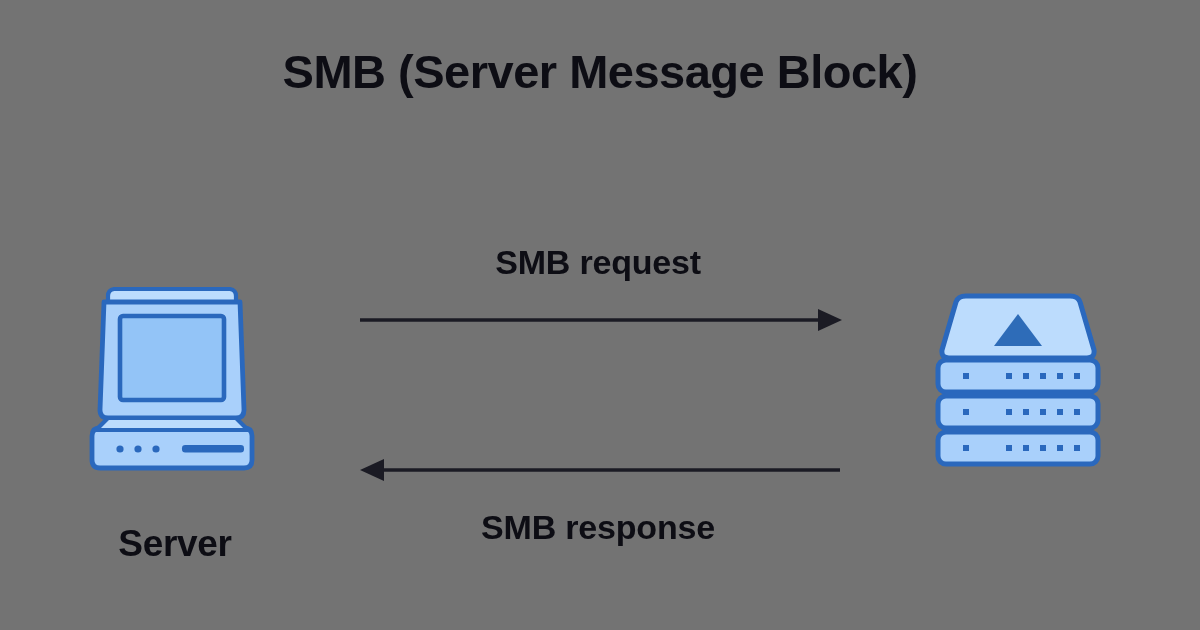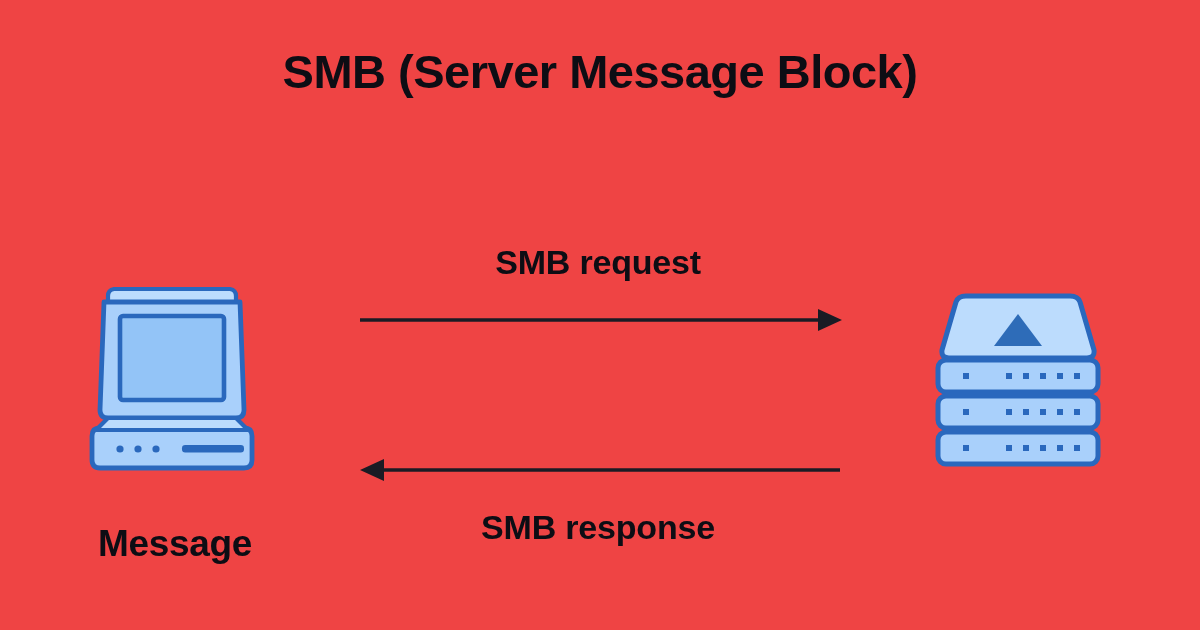--- a/index.html
+++ b/index.html
@@ -73,21 +73,21 @@
     position: absolute;
     left: 0; top: 0;
     width: 1200px;
     height: 630px;
     pointer-events: none;
   }
 </style>
 </head>
 <body style="background: rgb(198, 223, 252);">
 
-<div id="diagram-root" style="background: #ef4444;">
+<div id="diagram-root" style="background: #737373;">
 
   <div class="title">SMB (Server Message Block)</div>
 
   <div class="icon-wrap" id="client-icon">
     <svg width="200" height="200" viewBox="0 0 200 200">
 
       <path d="M30 18 Q30 12 36 11 L152 11 Q158 12 158 18 L158 24 L30 24 Z" fill="#bcdcfd" stroke="#2a68bd" stroke-width="4.2" stroke-linejoin="round"></path>
 
       <path d="M26 24 L162 24 L166 132 Q166 140 158 140 L30 140 Q22 140 22 132 Z" fill="#a9d0fb" stroke="#2a68bd" stroke-width="4.8" stroke-linejoin="round"></path>
 
@@ -147,15 +147,15 @@
 
     <g>
       <line x1="376" y1="470" x2="840" y2="470" stroke="#1b1b24" stroke-width="3.4"></line>
       <polygon points="360,470 384,459 384,481" fill="#1b1b24"></polygon>
     </g>
   </svg>
 
   <div class="arrow-label" id="request-label">SMB request</div>
   <div class="arrow-label" id="response-label">SMB response</div>
 
-  <div class="node-label" id="client-label">Message</div>
+  <div class="node-label" id="client-label">Server</div>
 
 </div>
 
 </body></html>

